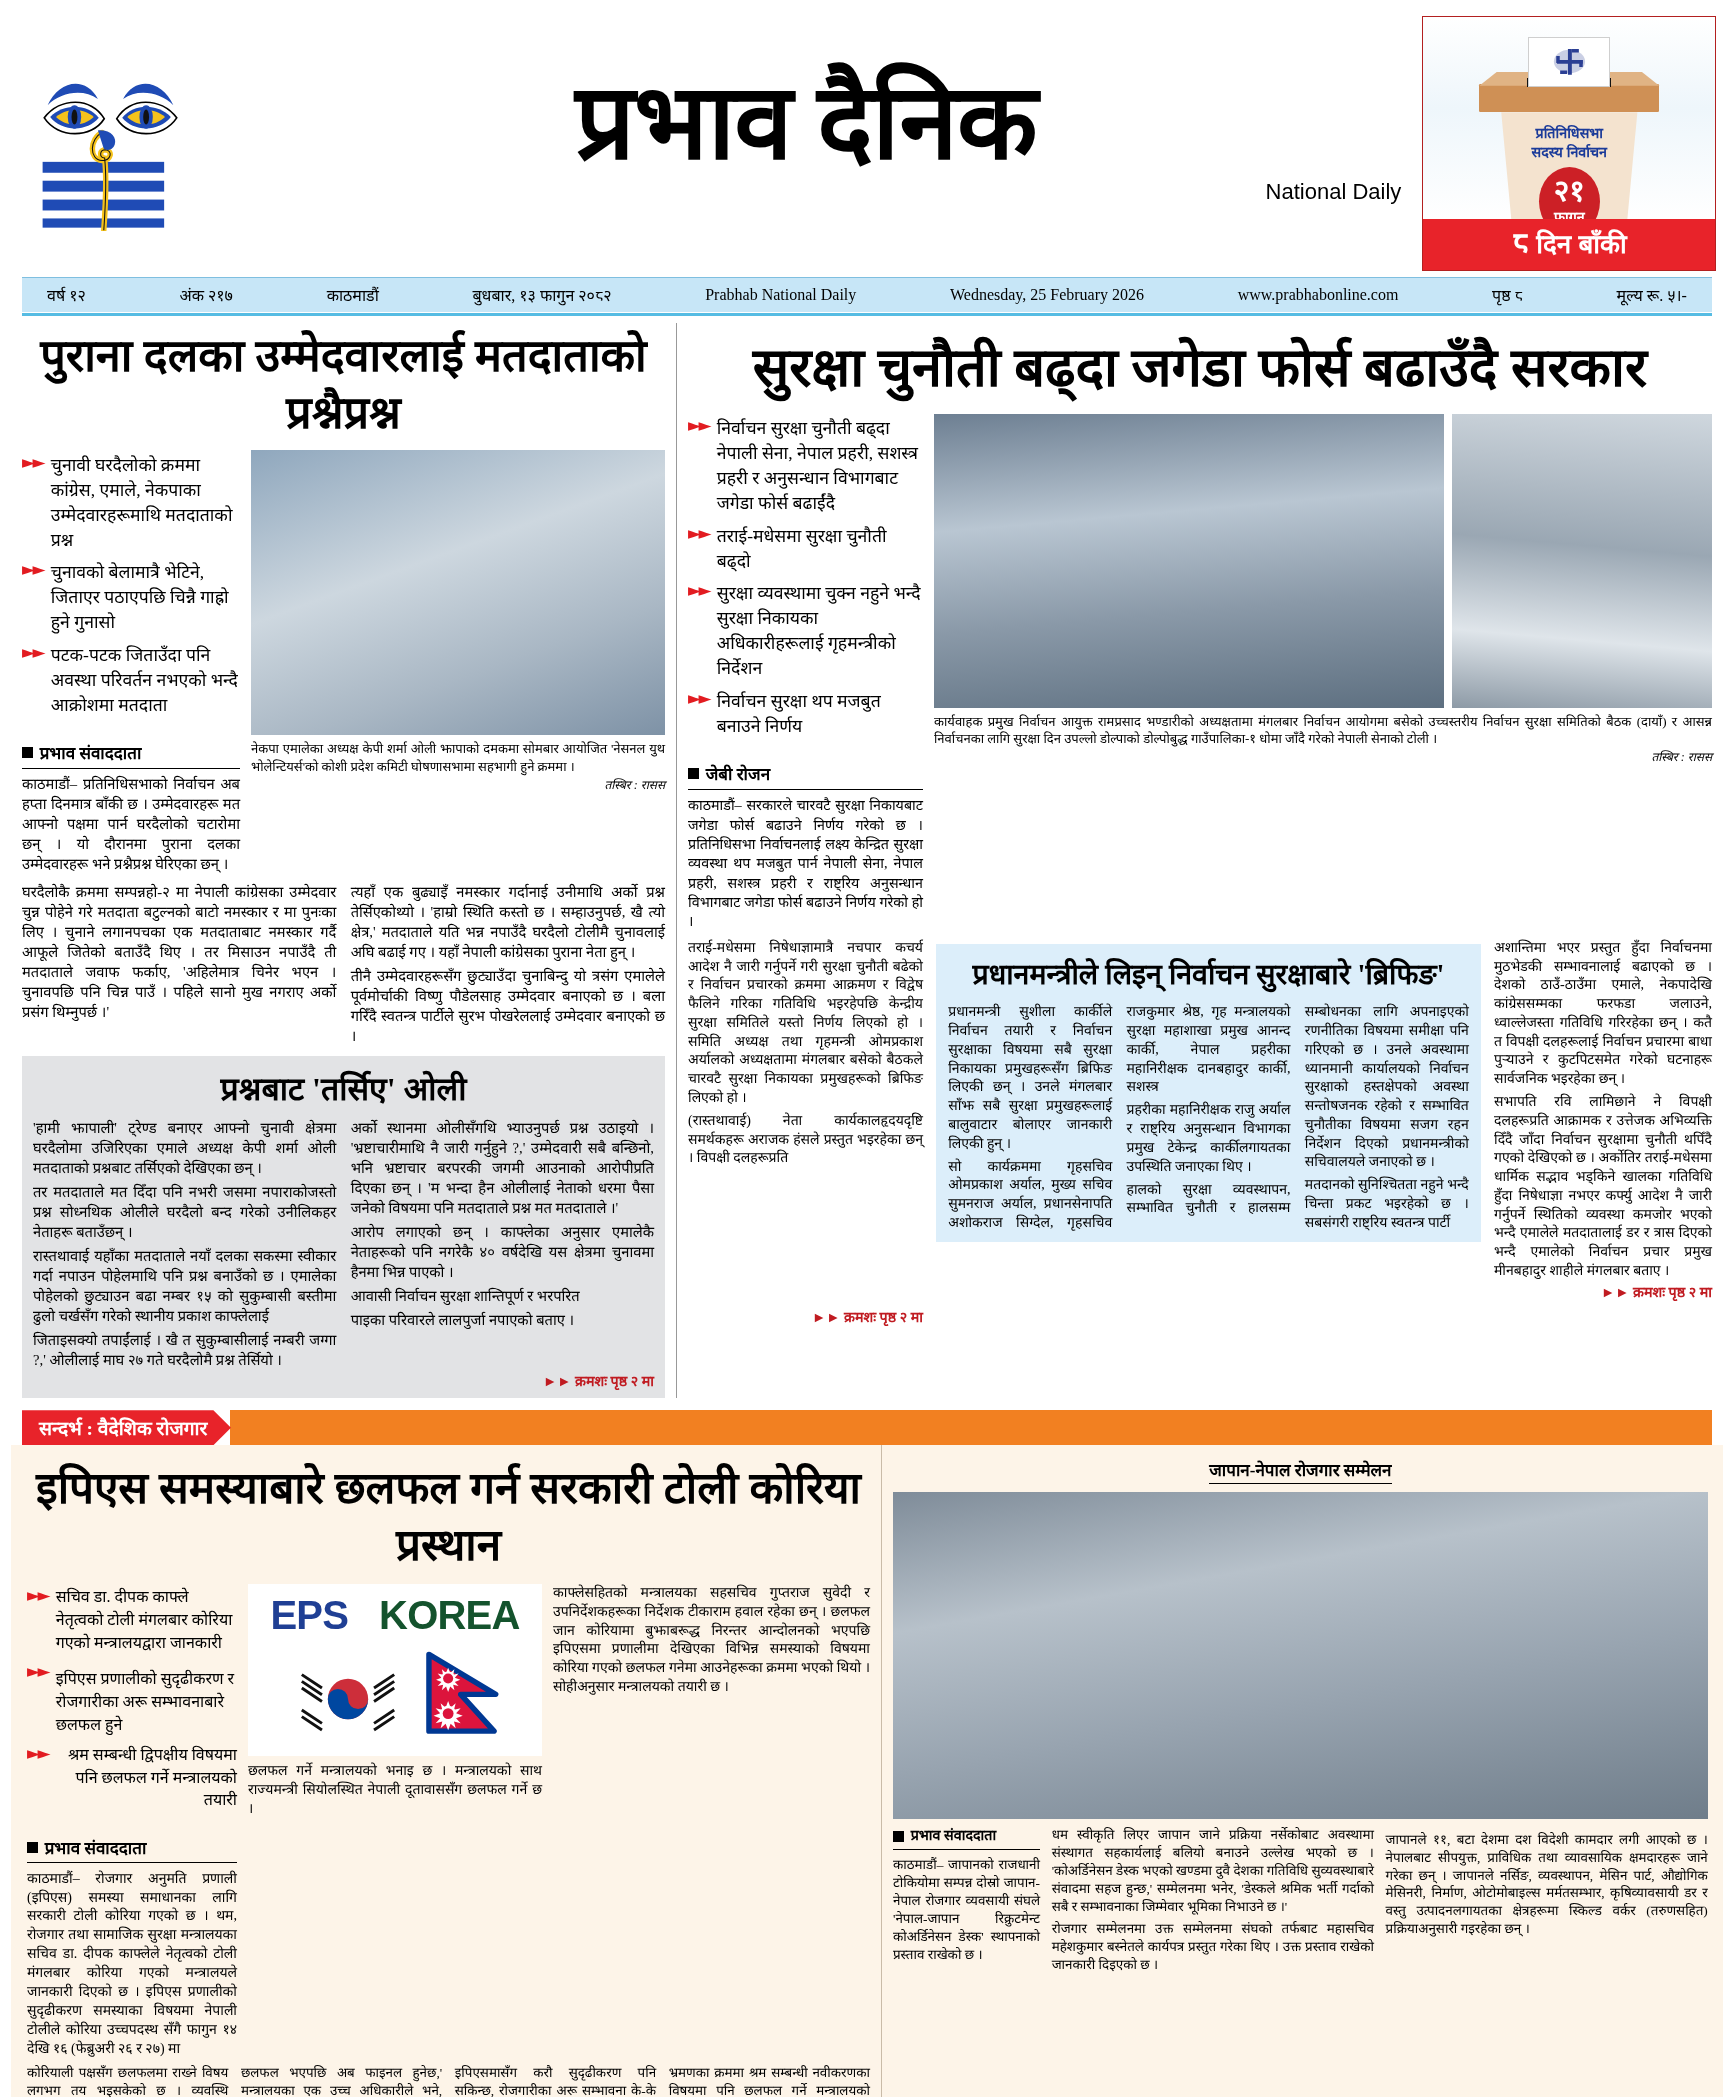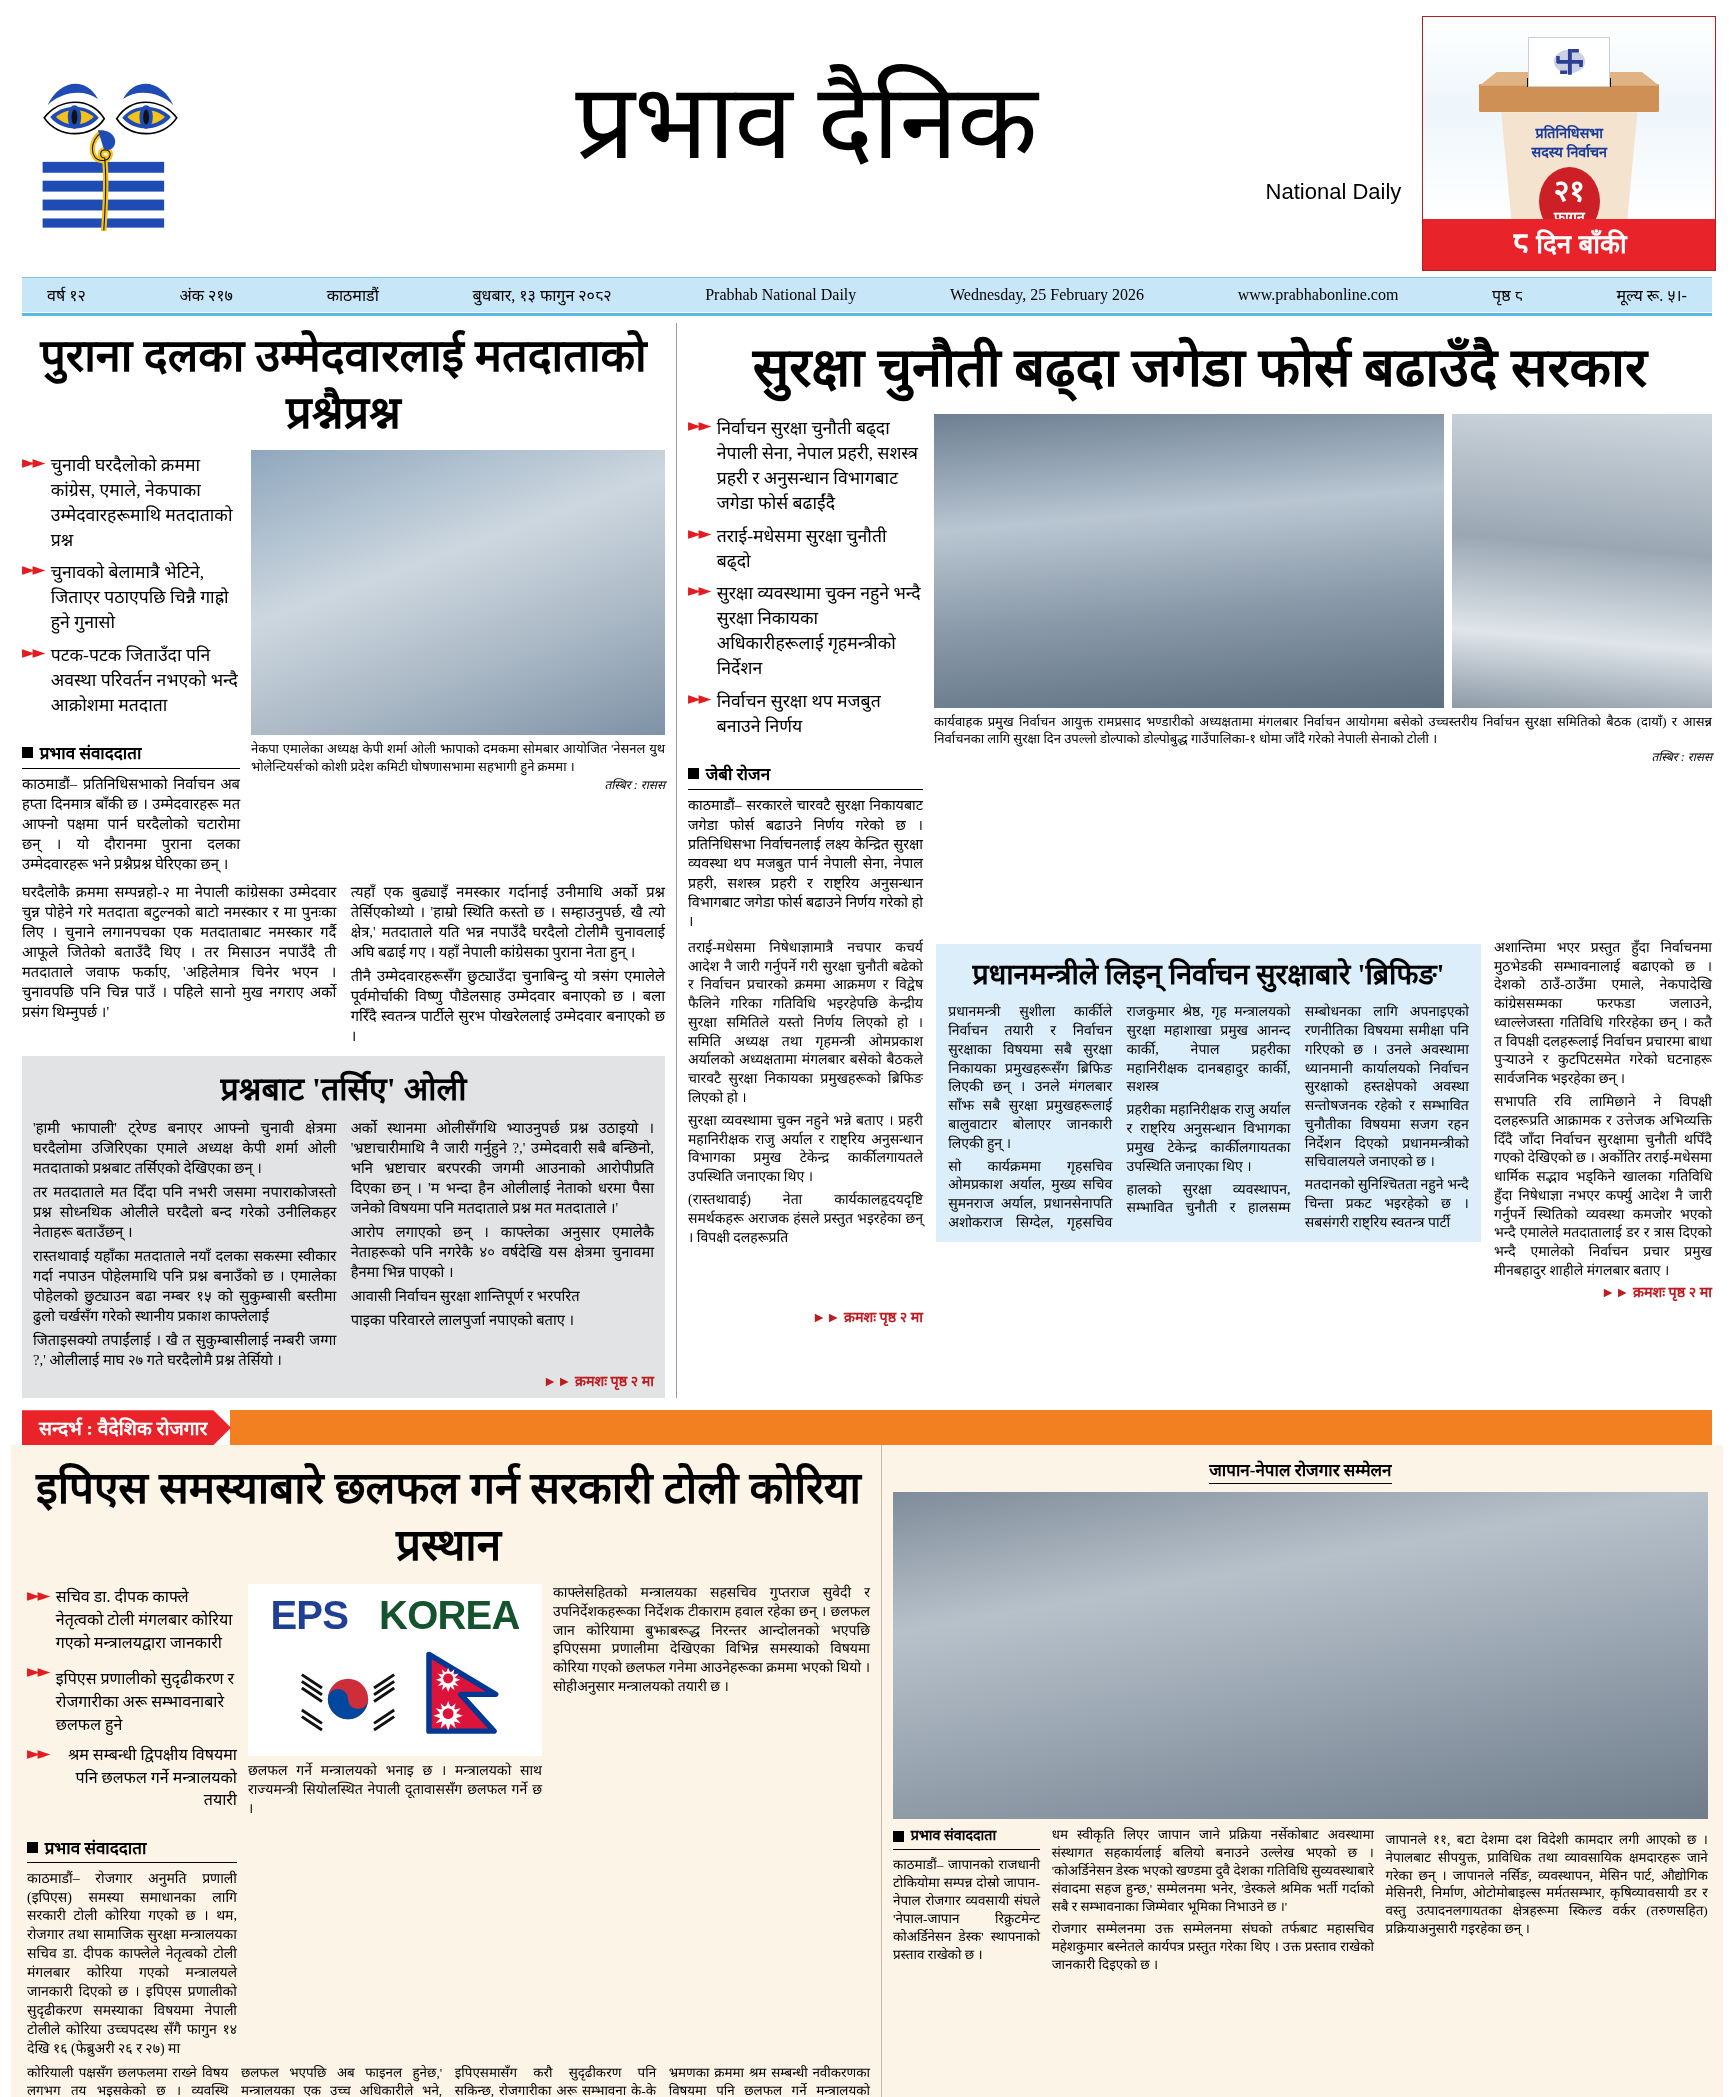--- a/index.html
+++ b/index.html
@@ -14,21 +14,21 @@
   }
   .page { width:1734px; height:2478px; padding:9.2px 11px 4.2px 11px; position:relative; }
 
   
   .masthead { display:flex; align-items:center; height:268px; padding:0 6.7px 0 11px; }
   .logo-wrap { width:176px; flex:0 0 176px; display:flex; align-items:center; justify-content:center; }
   .eyes-svg { width:151px; height:176px; }
   .title-wrap { flex:1 1 auto; display:flex; flex-direction:column; align-items:center; justify-content:center; padding-bottom:12.6px; }
   .paper-title {
     font-family:"Liberation Serif","DejaVu Serif",serif;
-    font-weight:400; font-size:105px; line-height:1.02; letter-spacing:-0.8px;
+    font-weight:700; font-size:105px; line-height:1.02; letter-spacing:-0.8px;
     color:#000; white-space:nowrap;
   }
   .paper-sub { font-family:"Liberation Sans",sans-serif; font-size:22px; font-weight:400; margin-top:3.4px; align-self:flex-end; padding-right:12.6px; }
   .election-box { width:294px; flex:0 0 294px; border:1.7px solid #b32020; background:#fff; margin-left:8.4px; }
   .eb-top { height:202px; position:relative; background:linear-gradient(to bottom,#ffffff 0%,#eef6fb 45%,#ffffff 100%); overflow:hidden; }
   .ballot { position:absolute; left:50%; transform:translateX(-50%); top:20px; }
   .ball-paper { width:82px; height:50px; background:#fff; border:0.8px solid #cfcfcf; margin:0 auto; position:relative; z-index:3; display:flex; align-items:center; justify-content:center; }
   .swastik { width:39px; height:39px; }
   .ball-lid { width:180px; height:28px; background:#cf9055; margin:-2.5px auto 0; position:relative; z-index:2; border-radius:1.3px; }
   .ball-lid:before { content:""; position:absolute; left:50%; top:-12.6px; transform:translateX(-50%); width:180px; height:14.3px; background:#e0b384; clip-path:polygon(10% 0,90% 0,100% 100%,0 100%); }
@@ -304,21 +304,20 @@
           <div class="caption">
             <span>कार्यवाहक प्रमुख निर्वाचन आयुक्त रामप्रसाद भण्डारीको अध्यक्षतामा मंगलबार निर्वाचन आयोगमा बसेको उच्चस्तरीय निर्वाचन सुरक्षा समितिको बैठक (दायाँ) र आसन्न निर्वाचनका लागि सुरक्षा दिन उपल्लो डोल्पाको डोल्पोबुद्ध गाउँपालिका-१ धोमा जाँदै गरेको नेपाली सेनाको टोली ।</span>
             <span class="credit">तस्बिर : रासस</span>
           </div>
         </div>
       </div>
 
       <div style="display:flex;gap:12.6px;margin-top:7.6px;">
         <div style="width:235px;flex:0 0 235px;font-size:14px;line-height:1.34;text-align:justify;">
           <p style="margin-bottom:4.2px;">तराई-मधेसमा निषेधाज्ञामात्रै नचपार कचर्य आदेश नै जारी गर्नुपर्ने गरी सुरक्षा चुनौती बढेको र निर्वाचन प्रचारको क्रममा आक्रमण र विद्वेष फैलिने गरिका गतिविधि भइरहेपछि केन्द्रीय सुरक्षा समितिले यस्तो निर्णय लिएको हो । समिति अध्यक्ष तथा गृहमन्त्री ओमप्रकाश अर्यालको अध्यक्षतामा मंगलबार बसेको बैठकले चारवटै सुरक्षा निकायका प्रमुखहरूको ब्रिफिङ लिएको हो ।</p>
-          <p style="margin-bottom:4.2px;">सुरक्षा व्यवस्थामा चुक्न नहुने भन्ने बताए । प्रहरी महानिरीक्षक राजु अर्याल र राष्ट्रिय अनुसन्धान विभागका प्रमुख टेकेन्द्र कार्कीलगायतले उपस्थिति जनाएका थिए ।</p>
           <p>(रास्तथावाई) नेता कार्यकालहृदयदृष्टि समर्थकहरू अराजक हंसले प्रस्तुत भइरहेका छन् । विपक्षी दलहरूप्रति</p>
         </div>
 
         <div style="flex:1 1 auto;">
           <div class="bluebox" style="margin-top:5px;">
             <h2>प्रधानमन्त्रीले लिइन् निर्वाचन सुरक्षाबारे 'ब्रिफिङ'</h2>
             <div class="body-cols-3">
               <p>प्रधानमन्त्री सुशीला कार्कीले निर्वाचन तयारी र निर्वाचन सुरक्षाका विषयमा सबै सुरक्षा निकायका प्रमुखहरूसँग ब्रिफिङ लिएकी छन् । उनले मंगलबार साँझ सबै सुरक्षा प्रमुखहरूलाई बालुवाटार बोलाएर जानकारी लिएकी हुन् ।</p>
               <p>सो कार्यक्रममा गृहसचिव ओमप्रकाश अर्याल, मुख्य सचिव सुमनराज अर्याल, प्रधानसेनापति अशोकराज सिग्देल, गृहसचिव राजकुमार श्रेष्ठ, गृह मन्त्रालयको सुरक्षा महाशाखा प्रमुख आनन्द कार्की, नेपाल प्रहरीका महानिरीक्षक दानबहादुर कार्की, सशस्त्र</p>
               <p>प्रहरीका महानिरीक्षक राजु अर्याल र राष्ट्रिय अनुसन्धान विभागका प्रमुख टेकेन्द्र कार्कीलगायतका उपस्थिति जनाएका थिए ।</p>

